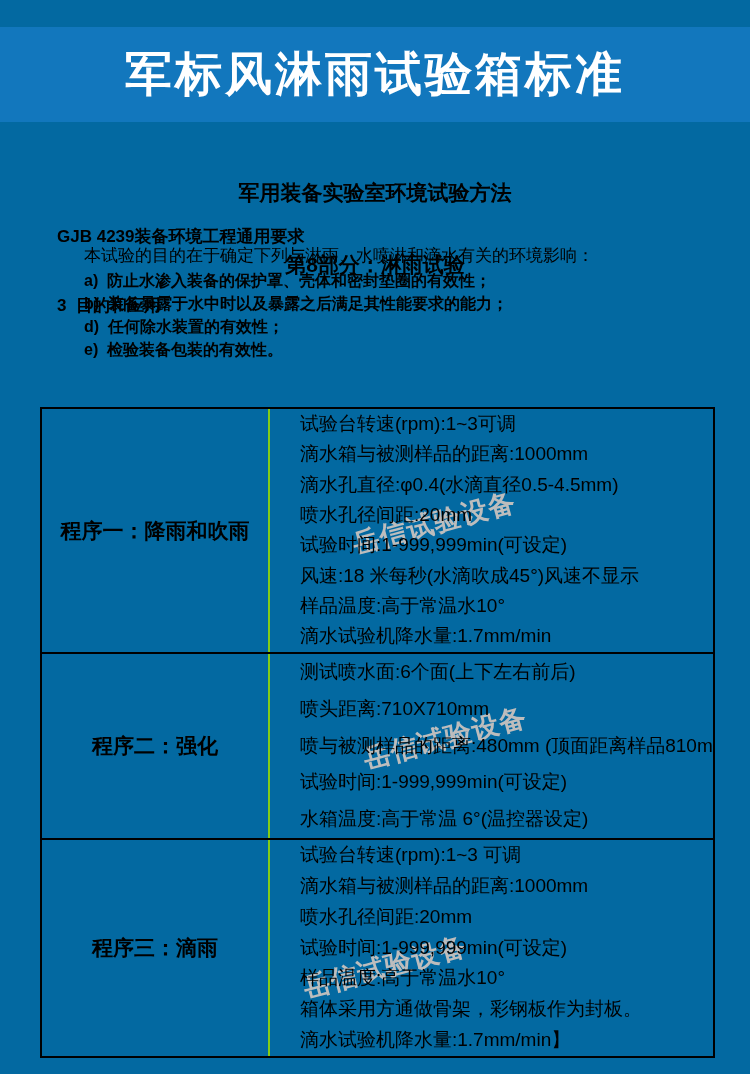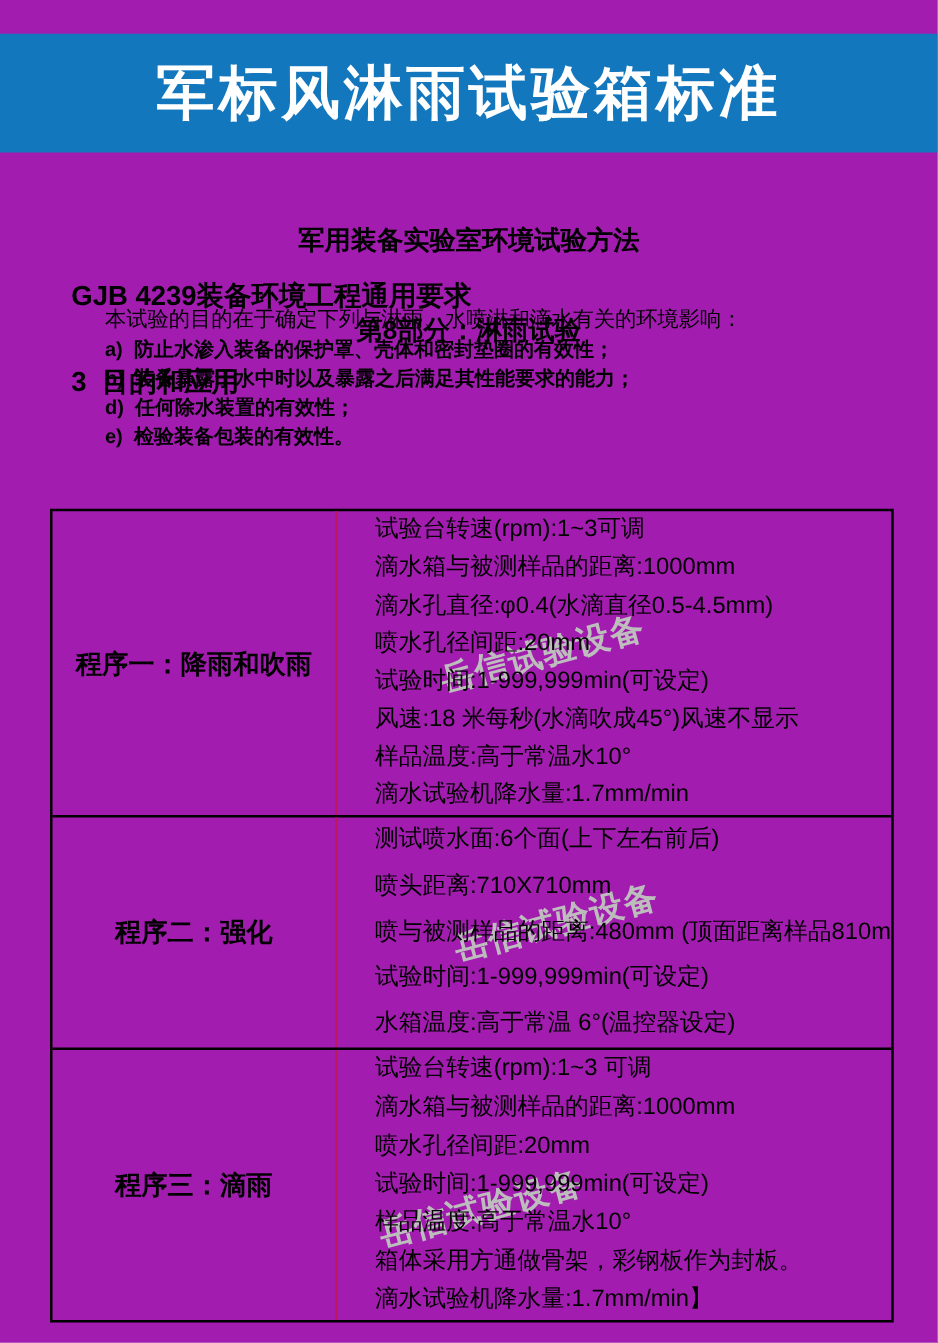--- a/index.html
+++ b/index.html
@@ -1,53 +1,53 @@
 <!DOCTYPE html>
 <html><head>
 <meta charset="utf-8">
 <style>
   html,body{margin:0;padding:0;}
   body{background:#fff;}
   .page{
-    position:relative;width:750px;height:1074px;background:#a21caf;overflow:hidden;
+    position:relative;width:750px;height:1074px;background:#0369a1;overflow:hidden;
     font-family:"Liberation Sans","DejaVu Sans",sans-serif;color:#000;
   }
   .banner{
     position:absolute;left:0;top:27px;width:750px;height:95px;
     display:flex;align-items:center;justify-content:center;
   }
   .banner-title{
     color:#fff;font-size:47px;font-weight:bold;letter-spacing:3px;white-space:nowrap;
   }
   .doc-head{
     position:absolute;left:0;top:133px;width:750px;text-align:center;
     font-weight:bold;font-size:21px;line-height:24px;white-space:pre;
   }
   .meta{
     position:absolute;left:57px;top:179px;
-    font-weight:bold;font-size:22px;line-height:23px;white-space:pre;
+    font-weight:bold;font-size:17px;line-height:23px;white-space:pre;
   }
   .intro-lead{
     position:absolute;left:84px;top:247px;font-size:17px;font-weight:400;line-height:17px;white-space:pre;
   }
   .intro-list{
     position:absolute;left:84px;top:269px;font-size:16px;font-weight:600;line-height:23px;white-space:pre;
   }
   .wm{
     position:absolute;font-size:27px;letter-spacing:1px;color:#bdbdbd;
     transform:rotate(-15deg);white-space:nowrap;z-index:1;font-weight:600;
   }
   .spec-table{
     position:absolute;left:40px;top:407px;width:675px;height:651px;
     box-sizing:border-box;border:2px solid #000;display:flex;flex-direction:column;z-index:2;
   }
   .t-row{display:flex;box-sizing:border-box;}
   .t-row + .t-row{border-top:2px solid #000;}
   .proc-cell{
-    width:226px;flex:0 0 226px;border-right:2px solid #be185d;
+    width:226px;flex:0 0 226px;border-right:2px solid #84cc16;
     display:flex;align-items:center;justify-content:center;
     font-weight:bold;font-size:21px;white-space:nowrap;
   }
   .detail-cell{
     flex:1;display:flex;flex-direction:column;justify-content:space-around;
     padding-left:30px;font-size:19px;overflow:hidden;
   }
   .detail-cell .spec-line{white-space:nowrap;line-height:1.2;}
 </style>
 </head>

